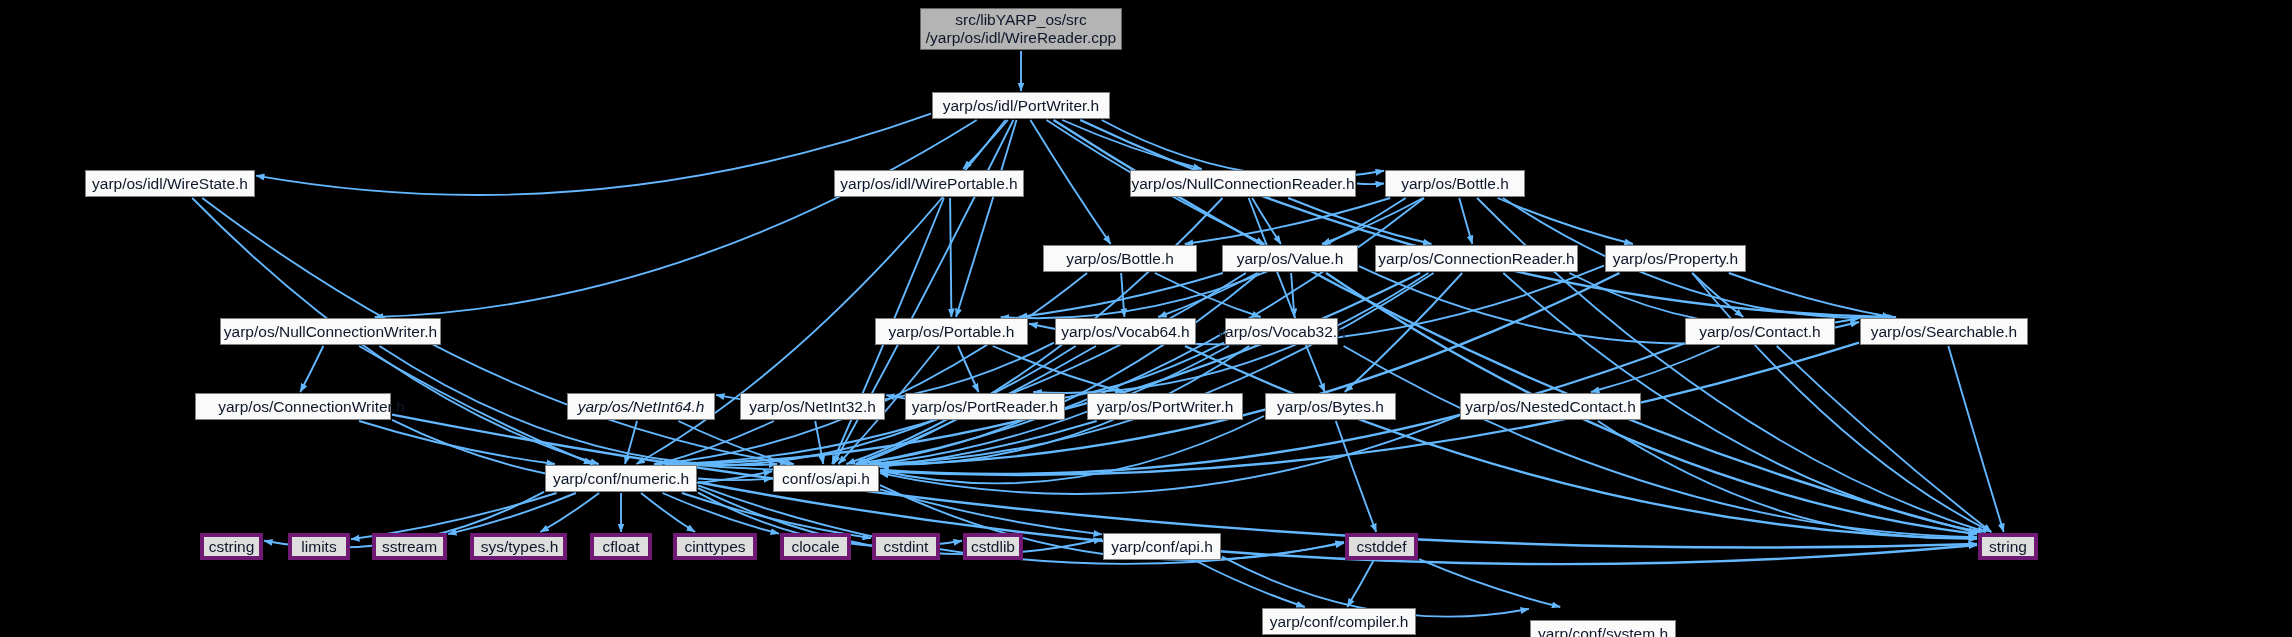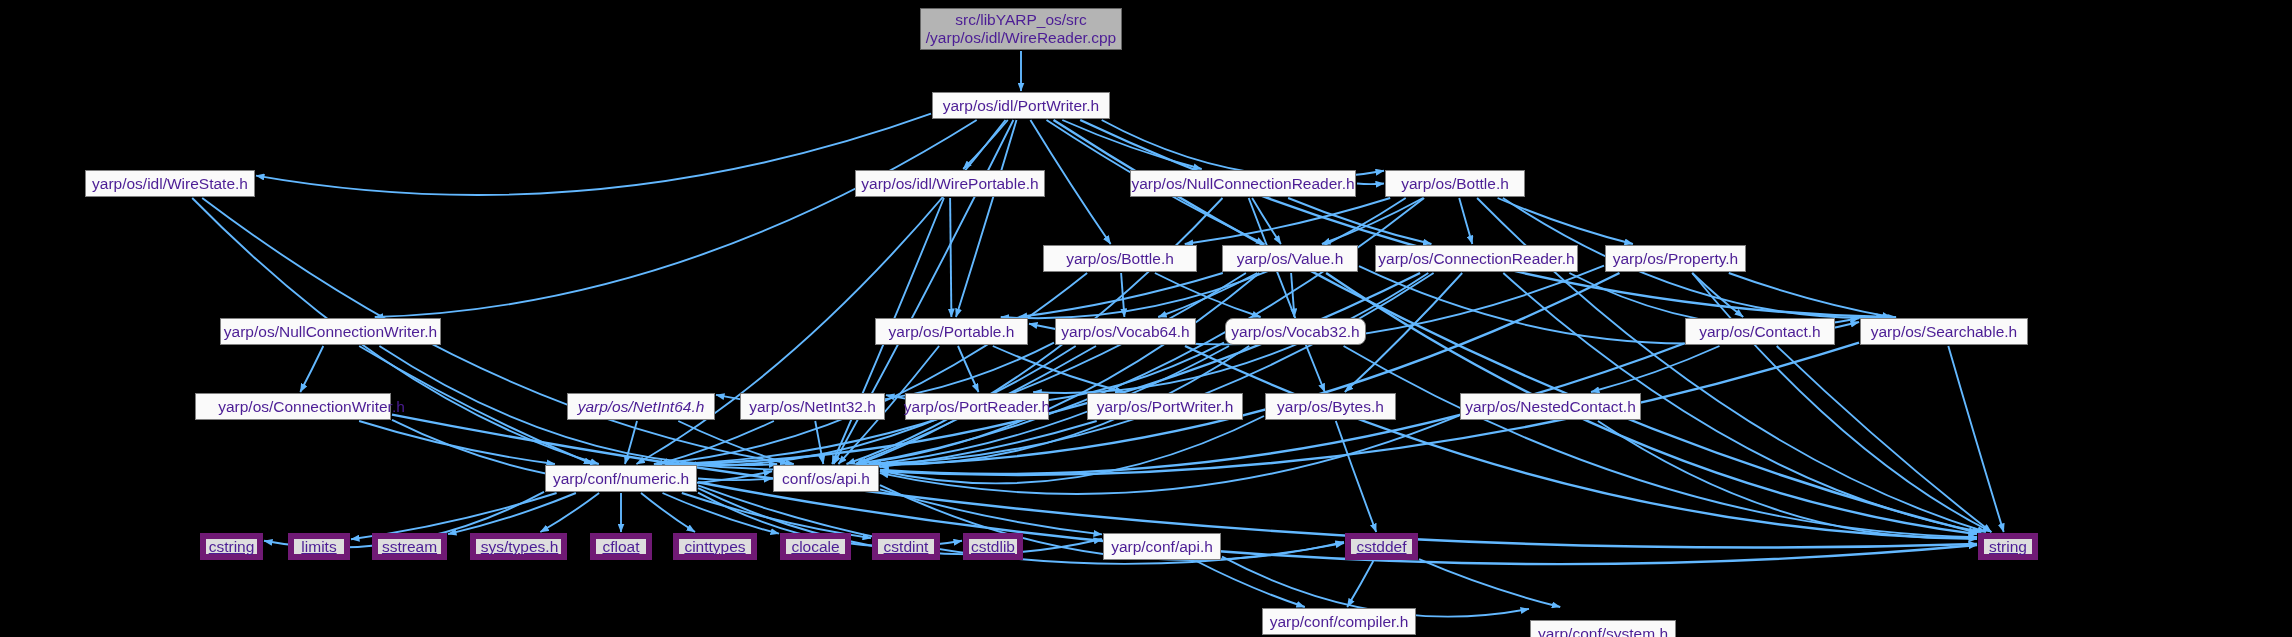--- a/index.html
+++ b/index.html
@@ -1,24 +1,24 @@
 <!DOCTYPE html>
 <html><head>
 <meta charset="utf-8">
 <style>
   html,body{margin:0;padding:0;background:#000;}
   #stage{position:relative;width:2292px;height:637px;background:#000;overflow:hidden;
          font-family:"Liberation Sans", sans-serif;}
   #edges{position:absolute;left:0;top:0;width:2292px;height:637px;}
   .node{position:absolute;box-sizing:border-box;display:flex;align-items:center;
         justify-content:center;text-align:center;border:1px solid #808080;
-        background:#fafafa;color:#4c1d95;font-size:15.5px;line-height:1.15;
+        background:#fafafa;color:#0f172a;font-size:15.5px;line-height:1.15;
         white-space:pre;padding:0 6px;}
   .node.root{background:#b4b4b4;border:1px solid #666;}
-  .node.sys{background:#dedede;border:6px solid #701a75;text-decoration:underline;}
+  .node.sys{background:#dedede;border:4px solid #701a75;}
 </style>
 </head>
 <body>
 
 <div id="stage">
   <svg id="edges" viewBox="0 0 2292 637" xmlns="http://www.w3.org/2000/svg">
       <defs>
         <marker id="ah" markerWidth="9" markerHeight="7" refX="8.5" refY="3.5" orient="auto" markerUnits="userSpaceOnUse">
           <polygon points="0,0 9,3.5 0,7" fill="#63b8ff"></polygon>
         </marker>
@@ -124,37 +124,37 @@
       <path d="M1196.2,561.0 Q1250.5,588.9 1304.8,607.0" fill="none" stroke="#63b8ff" stroke-width="1.9" marker-end="url(#ah)"></path>
       <path d="M1222.0,556.7 Q1375.5,638.1 1529.0,608.9" fill="none" stroke="#63b8ff" stroke-width="1.9" marker-end="url(#ah)"></path>
       <path d="M1373.3,561.0 Q1360.3,585.2 1347.2,607.0" fill="none" stroke="#63b8ff" stroke-width="1.9" marker-end="url(#ah)"></path>
       <path d="M1419.0,559.2 Q1489.6,589.5 1560.2,607.0" fill="none" stroke="#63b8ff" stroke-width="1.9" marker-end="url(#ah)"></path>
     </svg>
   <div id="nodes">
       <div class="node root" style="left: 920px; top: 8px; width: 202px; height: 42px;">src/libYARP_os/src
 /yarp/os/idl/WireReader.cpp</div>
       <div class="node" style="left: 932px; top: 92px; width: 178px; height: 27px;">yarp/os/idl/PortWriter.h</div>
       <div class="node" style="left: 85px; top: 170px; width: 170px; height: 27px;">yarp/os/idl/WireState.h</div>
-      <div class="node" style="left: 855px; top: 170px; width: 190px; height: 27px;">yarp/os/idl/WirePortable.h</div>
+      <div class="node" style="left: 834px; top: 170px; width: 190px; height: 27px;">yarp/os/idl/WirePortable.h</div>
       <div class="node" style="left: 1130px; top: 170px; width: 226px; height: 27px;">yarp/os/NullConnectionReader.h</div>
       <div class="node" style="left: 1385px; top: 170px; width: 140px; height: 27px;">yarp/os/Bottle.h</div>
       <div class="node" style="left: 1043px; top: 245px; width: 154px; height: 27px;">yarp/os/Bottle.h</div>
       <div class="node" style="left: 1222px; top: 245px; width: 136px; height: 27px;">yarp/os/Value.h</div>
       <div class="node" style="left: 1375px; top: 245px; width: 203px; height: 27px;">yarp/os/ConnectionReader.h</div>
       <div class="node" style="left: 1605px; top: 245px; width: 141px; height: 27px;">yarp/os/Property.h</div>
       <div class="node" style="left: 220px; top: 318px; width: 221px; height: 27px;">yarp/os/NullConnectionWriter.h</div>
       <div class="node" style="left: 875px; top: 318px; width: 153px; height: 27px;">yarp/os/Portable.h</div>
       <div class="node" style="left: 1055px; top: 318px; width: 141px; height: 27px;">yarp/os/Vocab64.h</div>
-      <div class="node" style="left: 1225px; top: 318px; width: 141px; height: 27px; border-radius: 8px;">yarp/os/Vocab32.h</div>
+      <div class="node" style="left: 1225px; top: 318px; width: 113px; height: 27px;">yarp/os/Vocab32.h</div>
       <div class="node" style="left: 1685px; top: 318px; width: 150px; height: 27px;">yarp/os/Contact.h</div>
       <div class="node" style="left: 1860px; top: 318px; width: 168px; height: 27px;">yarp/os/Searchable.h</div>
       <div class="node" style="left: 195px; top: 393px; width: 196px; height: 27px; padding-left: 43px;">yarp/os/ConnectionWriter.h</div>
       <div class="node" style="left: 567px; top: 393px; width: 148px; height: 27px; font-style: italic;">yarp/os/NetInt64.h</div>
       <div class="node" style="left: 740px; top: 393px; width: 145px; height: 27px;">yarp/os/NetInt32.h</div>
-      <div class="node" style="left: 905px; top: 393px; width: 144px; height: 27px;">yarp/os/PortReader.h</div>
+      <div class="node" style="left: 905px; top: 393px; width: 160px; height: 27px;">yarp/os/PortReader.h</div>
       <div class="node" style="left: 1087px; top: 393px; width: 156px; height: 27px;">yarp/os/PortWriter.h</div>
       <div class="node" style="left: 1265px; top: 393px; width: 131px; height: 27px;">yarp/os/Bytes.h</div>
       <div class="node" style="left: 1460px; top: 393px; width: 181px; height: 27px;">yarp/os/NestedContact.h</div>
       <div class="node" style="left: 545px; top: 465px; width: 152px; height: 27px;">yarp/conf/numeric.h</div>
       <div class="node" style="left: 773px; top: 465px; width: 106px; height: 27px;">conf/os/api.h</div>
       <div class="node sys" style="left: 200px; top: 533px; width: 63px; height: 27px;">cstring</div>
       <div class="node sys" style="left: 288px; top: 533px; width: 62px; height: 27px;">limits</div>
       <div class="node sys" style="left: 372px; top: 533px; width: 75px; height: 27px;">sstream</div>
       <div class="node sys" style="left: 470px; top: 533px; width: 97px; height: 27px; padding-left: 8px;">sys/types.h</div>
       <div class="node sys" style="left: 590px; top: 533px; width: 62px; height: 27px;">cfloat</div>

